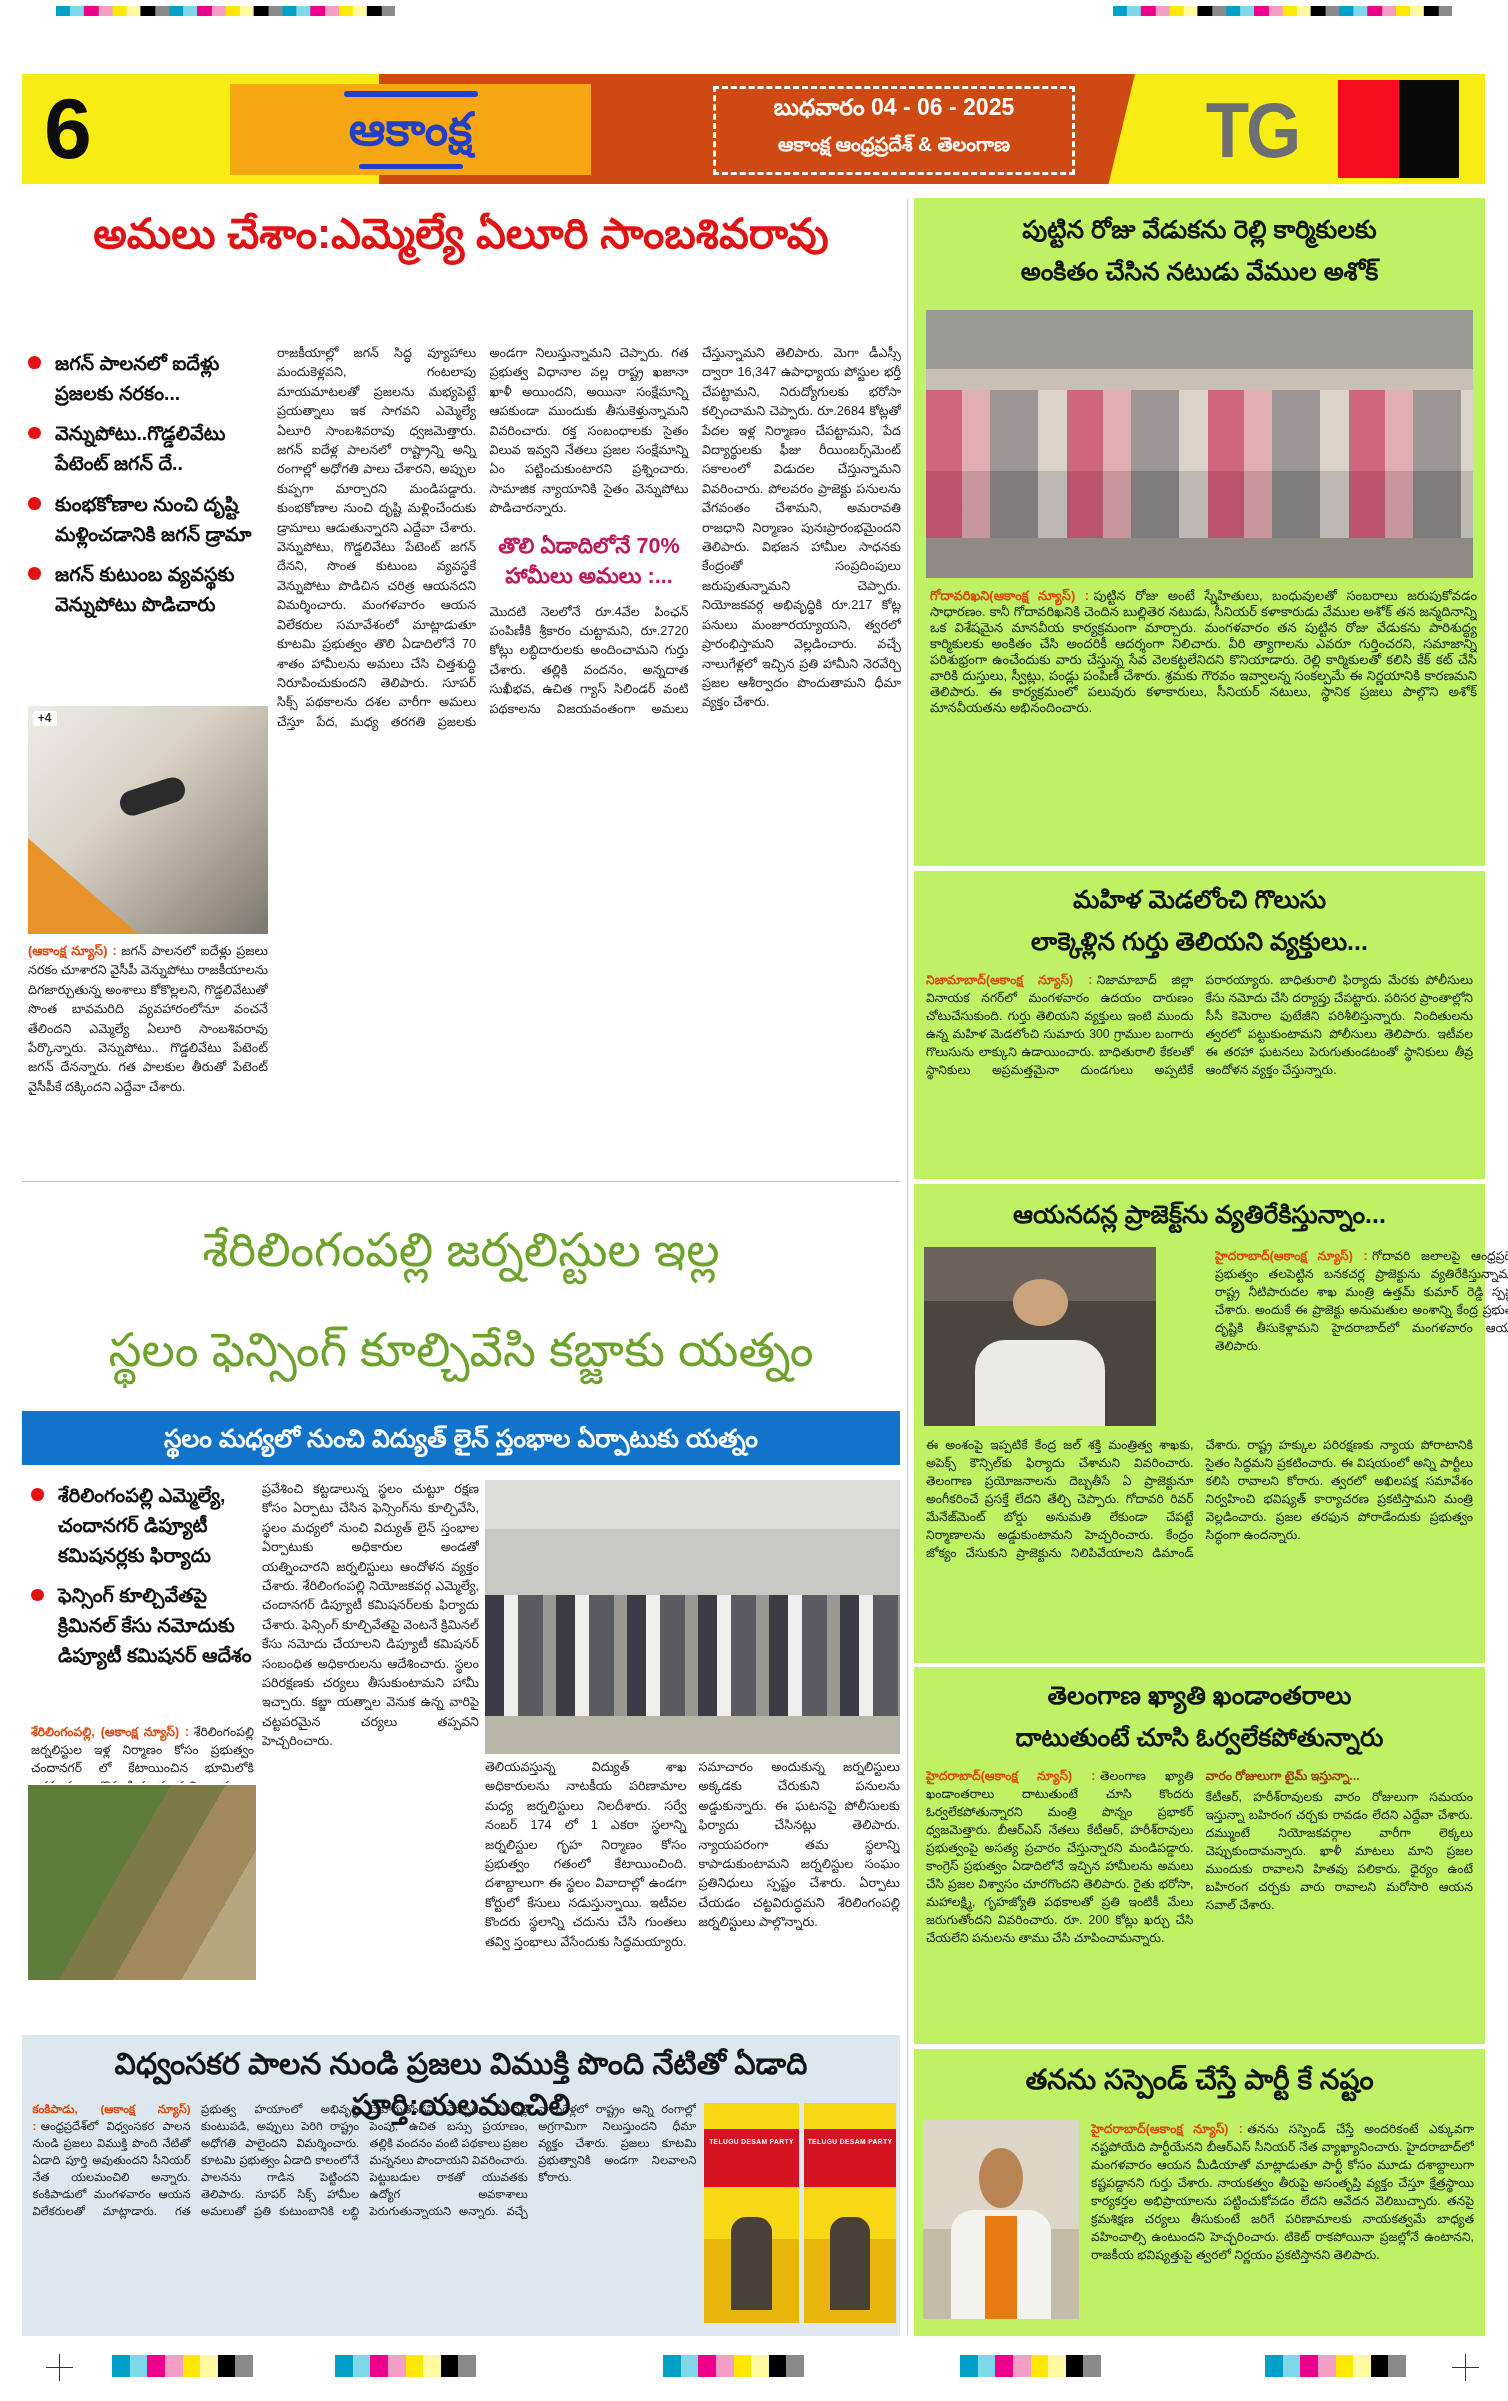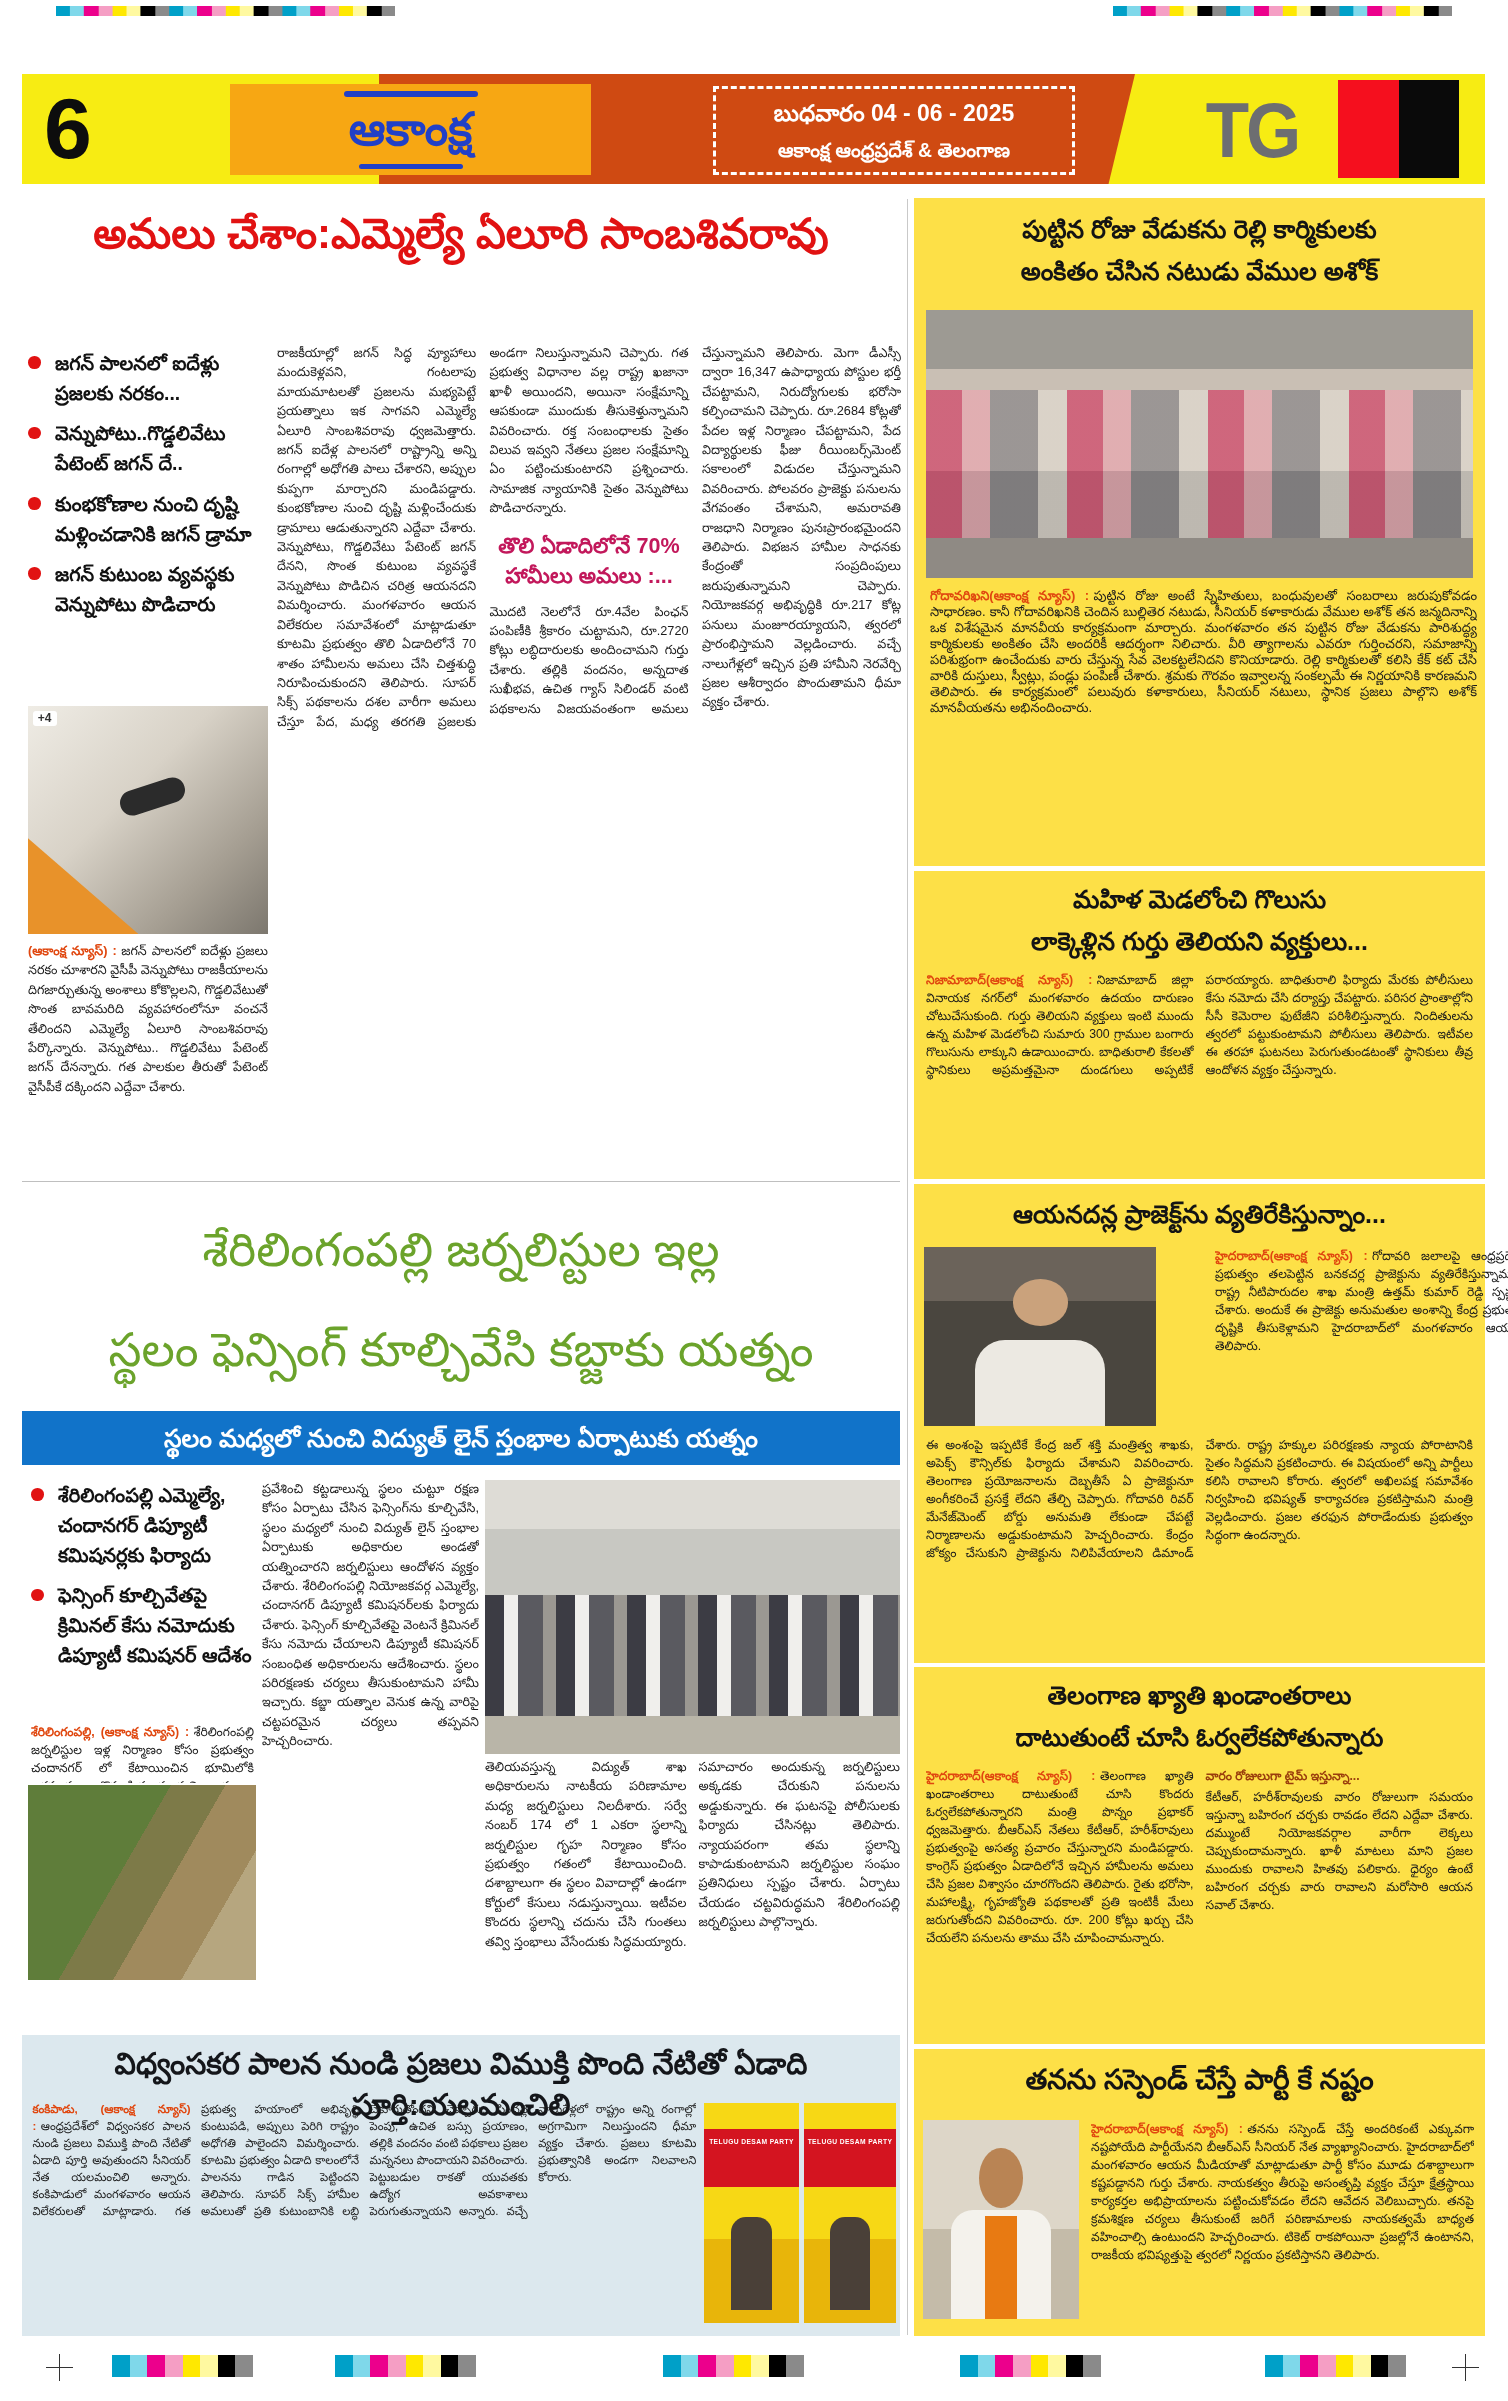--- a/index.html
+++ b/index.html
@@ -18,21 +18,21 @@
   
   .hdr{left:22px;top:74px;width:1463px;height:110px;background:#f7ec13;}
   .hdr-red{position:absolute;left:357px;top:0;width:756px;height:100%;background:#cf4a12;
            clip-path:polygon(0 0,100% 0,96.5% 100%,0 100%);}
   .hdr-pageno{position:absolute;left:22px;top:0;height:110px;line-height:109px;font-size:86px;font-weight:900;color:#0d0d0d;}
   .logo-box{position:absolute;left:208px;top:9.7px;width:361px;height:91px;background:#f7a713;text-align:center;}
   .logo-line{position:absolute;left:50%;transform:translateX(-50%);width:134px;height:6px;background:#2140c7;border-radius:3px;}
   .logo-text{position:absolute;left:0;right:0;top:18px;font-size:46px;font-weight:bold;color:#2140c7;}
   .datebox{position:absolute;left:691px;top:12px;width:356px;height:83px;border:3px dashed #ffffff;
            color:#fff;text-align:center;font-weight:bold;}
-  .datebox .l1{margin-top:11px;font-size:23px;}
+  .datebox .l1{margin-top:5px;font-size:23px;}
   .datebox .l2{margin-top:7.4px;font-size:19.4px;}
   .hdr-tg{position:absolute;left:1150px;top:0;width:160px;height:110px;line-height:112px;text-align:center;
           font-size:71px;font-weight:900;color:#6d6e71;transform:scaleY(1.1);letter-spacing:-3px;}
   .blk-red{position:absolute;left:1316px;top:6px;width:61px;height:98px;background:#f50f1e;}
   .blk-black{position:absolute;left:1377px;top:6px;width:60px;height:98px;background:#0a0a0a;}
   
   .just{text-align:justify;}
   .body17{font-size:12.7px;line-height:19.4px;}
   .body16{font-size:12.3px;line-height:18px;}
   .body15{font-size:11.5px;line-height:17px;}
@@ -69,21 +69,21 @@
   .ph-orator .face2{position:absolute;left:36%;top:14%;width:28%;height:30%;background:#b98454;border-radius:50%;}
   .ph-poster{background:linear-gradient(180deg,#f7d815 0 62%,#e8b50a 62% 100%);}
   .ph-poster .band{position:absolute;left:0;right:0;top:12%;height:26%;background:#d41420;}
   .ph-poster .fig{position:absolute;left:28%;bottom:6%;width:44%;height:42%;background:#4a4038;border-radius:15px 15px 0 0;}
   .poster-label{position:absolute;left:0;right:0;top:16%;text-align:center;color:#fff;font-weight:bold;font-size:6.7px;letter-spacing:0.4px;}
   
   .a7-head{left:22px;top:1200px;width:878px;text-align:center;color:#6ba32b;font-weight:normal;font-size:47px;line-height:100px;}
   .bluebar{left:22px;top:1411px;width:878px;height:54px;background:#1173c9;color:#ffffff;
            text-align:center;font-weight:bold;font-size:25px;line-height:54px;}
   
-  .cream{background:#fde047;text-decoration:underline;}
+  .cream{background:#bef264;text-decoration:underline;}
   .r-head{position:absolute;left:7.4px;right:7.4px;text-align:center;color:#141414;font-weight:bold;font-size:25px;line-height:42px;}
   .strong-sub{font-weight:bold;color:#9a3d0c;display:block;margin:6px 0 3px 0;}
   
   .a8-bg{left:22px;top:2035px;width:878px;height:301px;background:#dce8ee;}
   .a8-head{position:absolute;left:7.4px;right:7.4px;top:12px;text-align:center;color:#14161a;font-weight:bold;font-size:30px;}
   .rule-h{background:#bfbfbf;height:0.7px;}
   .rule-v{background:#c9c9c9;width:0.7px;}
 </style>
 </head>
 <body>

